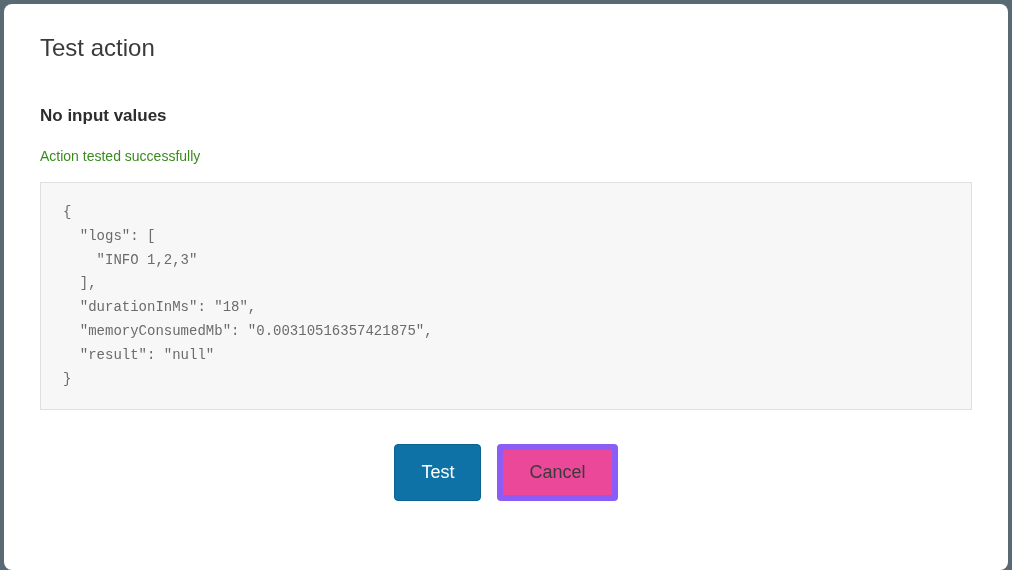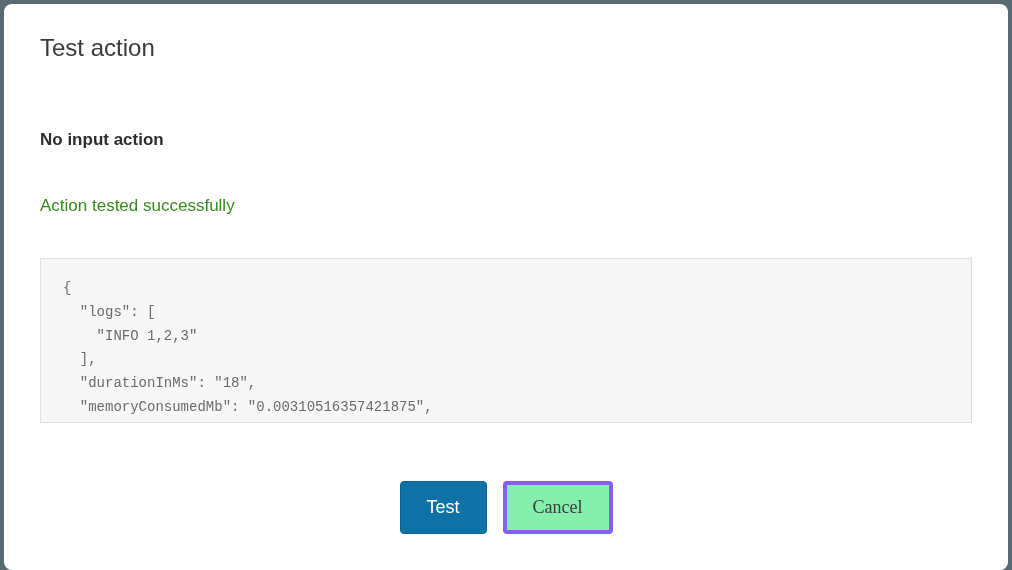--- a/index.html
+++ b/index.html
@@ -17,36 +17,35 @@
     }
     .dialog {
       background: #ffffff;
       border-radius: 8px;
       width: 100%;
       height: 100%;
       padding: 30px 36px 36px 36px;
       position: relative;
       display: flex;
       flex-direction: column;
-      gap: 24px;
     }
     .dialog-title {
       font-size: 24px;
       font-weight: 400;
       color: #3a3a3a;
       margin-bottom: 44px;
     }
     .no-input {
       font-size: 17px;
       font-weight: 700;
       color: #2d2d2d;
       margin-bottom: 22px;
     }
     .success-msg {
-      font-size: 17px;
+      font-size: 14px;
       font-weight: 400;
       color: #3a8a1f;
       margin-bottom: 18px;
     }
     .output-box {
       background: #f7f7f7;
       border: 1px solid #e0e0e0;
       padding: 18px 22px;
       font-family: "Consolas", "Menlo", "Courier New", monospace;
       font-size: 14px;
@@ -67,33 +66,32 @@
       border-radius: 4px;
       cursor: pointer;
       font-family: inherit;
     }
     .btn-primary {
       background: #0f72a6;
       color: #ffffff;
       border: 1px solid #0d628f;
     }
     .btn-secondary {
-      background: #86efac;
+      background: #ec4899;
       color: #3a3a3a;
-      border: 4px solid #8b5cf6;
-      font-family: Liberation Serif, serif;
+      border: 6px solid #8b5cf6;
     }
   </style>
 </head>
 <body>
 
 <div class="backdrop">
   <div class="dialog">
     <h1 class="dialog-title">Test action</h1>
-    <div class="no-input">No input action</div>
+    <div class="no-input">No input values</div>
     <div class="success-msg">Action tested successfully</div>
     <pre class="output-box">{
   "logs": [
     "INFO 1,2,3"
   ],
   "durationInMs": "18",
   "memoryConsumedMb": "0.00310516357421875",
   "result": "null"
 }</pre>
     <div class="button-row">

